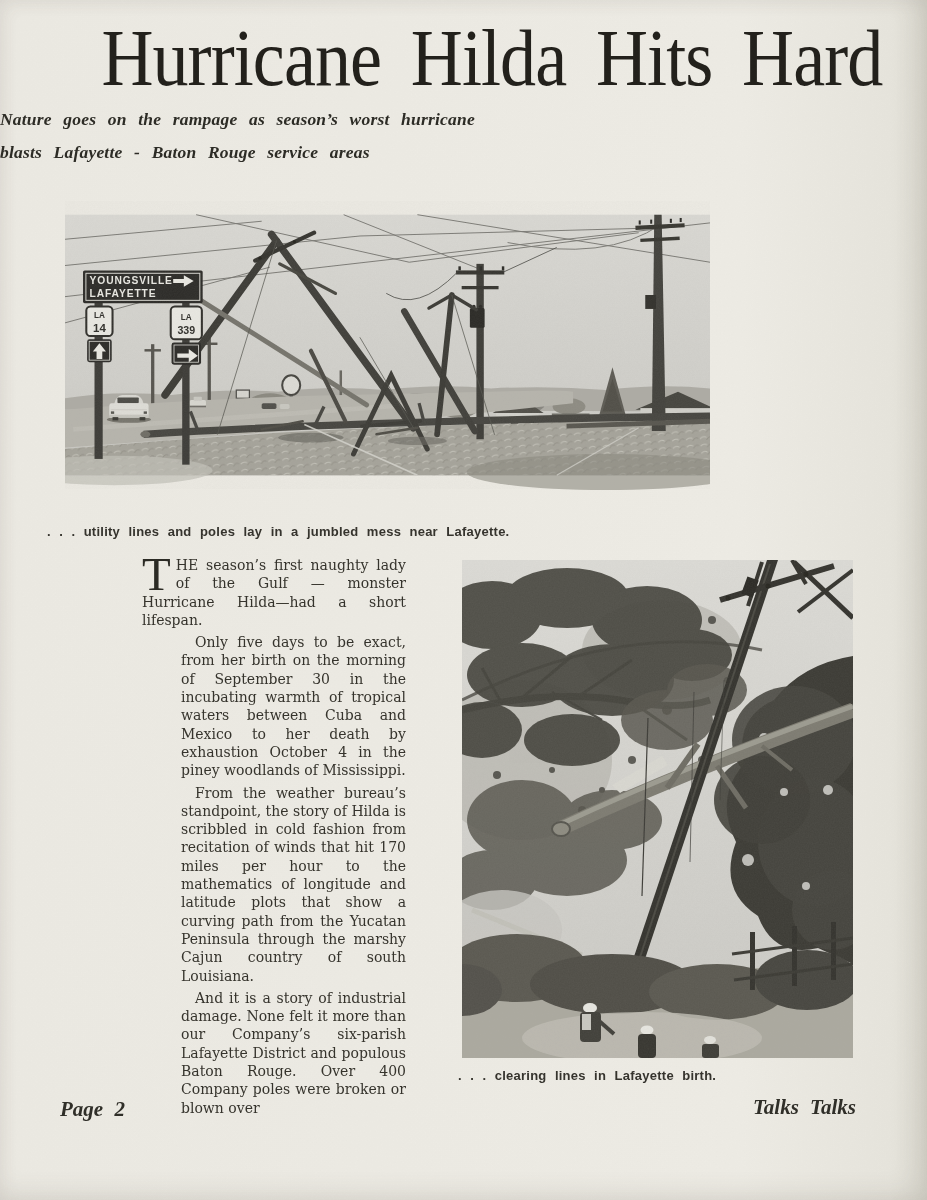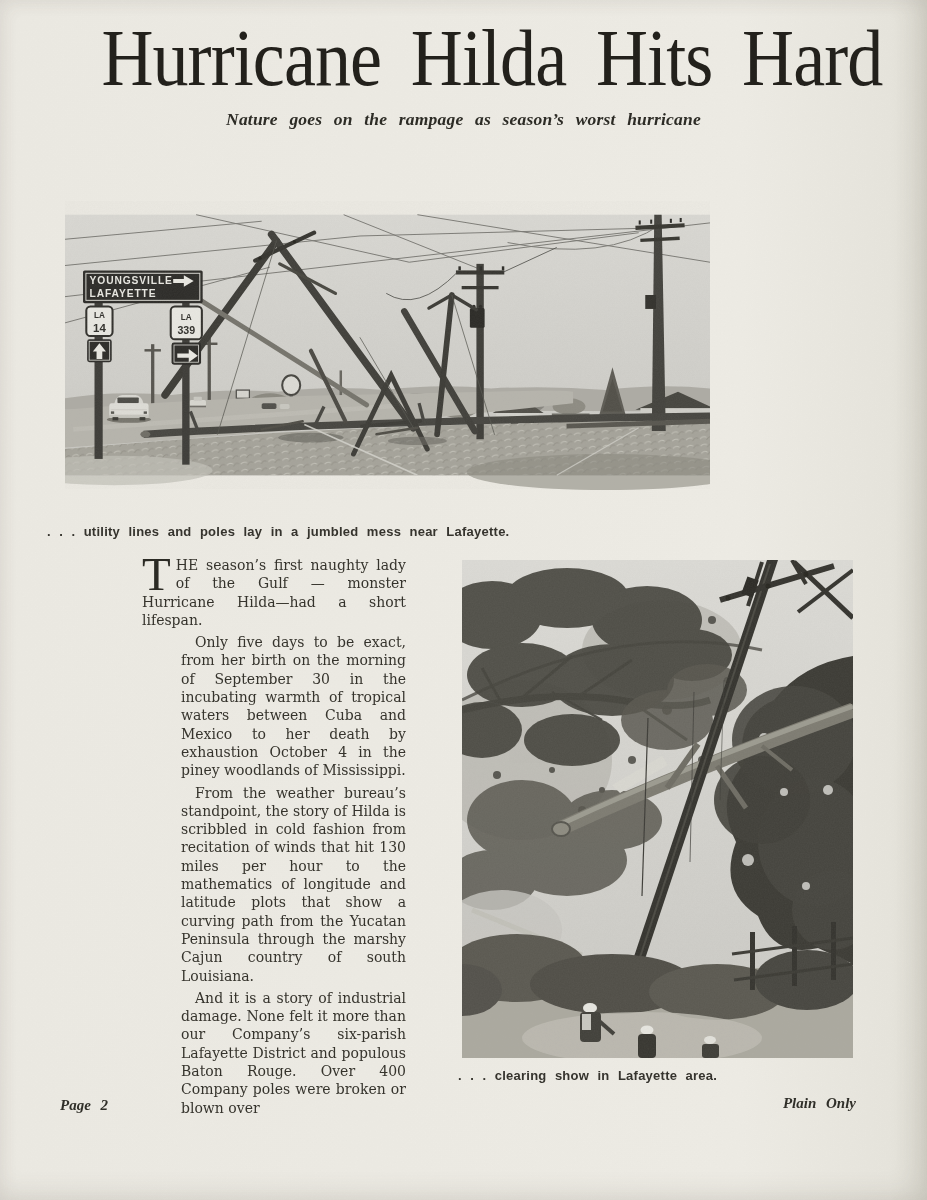--- a/index.html
+++ b/index.html
@@ -13,21 +13,21 @@
     color:#33312a;
   }
   .title{
     position:absolute;top:14px;left:0;width:100%;
     text-align:center;margin:0;font-weight:400;
     font-size:80px;line-height:1.1;color:#211f1a;
     letter-spacing:-1px;white-space:nowrap;padding-left:28px;
   }
   .title-inner{display:inline-block;transform:scaleX(.9);transform-origin:50% 50%;word-spacing:14px;}
   .subtitle{
-    position:absolute;top:103px;left:0;width:100%;text-align:center;
+    position:absolute;top:103px;left:0;width:100%;
     font-weight:700;font-style:italic;font-size:17.5px;line-height:33px;
     color:#2b2a24;word-spacing:7px;letter-spacing:.2px;
   }
   .photo{position:absolute;margin:0;padding:0;}
   .photo svg{display:block;width:100%;height:100%;}
   .photo1{left:65px;top:186px;width:645px;height:318px;}
   .photo2{left:462px;top:560px;width:391px;height:498px;}
   .caption{
     position:absolute;font-family:"Liberation Sans",sans-serif;
     font-weight:700;font-size:13px;color:#34322c;
@@ -40,36 +40,37 @@
     font-family:"DejaVu Serif",serif;font-size:14px;line-height:18.3px;
     text-align:justify;color:#34322b;
   }
   .article p{margin:0 0 4px 0;}
   .article p.indent{text-indent:14px;margin-left:39px;}
   .dropcap{
     float:left;font-family:"Liberation Serif",serif;font-size:47px;line-height:34px;
     padding:1px 5px 0 0;color:#2a2923;font-weight:400;
   }
   .footer-left,.footer-right{
-    position:absolute;font-weight:700;font-style:italic;font-size:15px;
+    position:absolute;font-weight:700;font-style:italic;font-size:21px;
     color:#2e2d27;word-spacing:6px;white-space:nowrap;
   }
   .footer-left{left:60px;top:1097px;}
   .footer-right{right:71px;top:1095px;}
   .page-grain{position:absolute;left:0;top:0;width:927px;height:1200px;pointer-events:none;opacity:.05;}
 </style>
 </head>
 <body>
 
 <div class="page">
 
   <h1 class="title"><span class="title-inner">Hurricane Hilda Hits Hard</span></h1>
 
   <div class="subtitle">
     <div>Nature goes on the rampage as season’s worst hurricane</div>
+    <div>blasts Lafayette - Baton Rouge service areas</div>
   </div>
 
   <figure class="photo photo1">
   <svg viewBox="0 0 787 318" xmlns="http://www.w3.org/2000/svg">
     <defs>
       <linearGradient id="sky1" x1="0" x2="0" y1="0" y2="1">
         <stop offset="0" stop-color="#d9d8d3"></stop>
         <stop offset=".65" stop-color="#d0cfca"></stop>
         <stop offset="1" stop-color="#c5c4be"></stop>
       </linearGradient>
@@ -265,21 +266,21 @@
 
     <rect width="787" height="318" filter="url(#grainF)" opacity=".14"></rect>
   </svg>
   </figure>
 
   <div class="caption caption1">. . . utility lines and poles lay in a jumbled mess near Lafayette.</div>
 
   <div class="article">
     <p><span class="dropcap">T</span><span>HE season’s first naughty lady of the Gulf — monster Hurricane Hilda—had a short lifespan.</span></p>
     <p class="indent">Only five days to be exact, from her birth on the morning of September 30 in the incubating warmth of tropical waters between Cuba and Mexico to her death by exhaustion October 4 in the piney woodlands of Mississippi.</p>
-    <p class="indent">From the weather bureau’s standpoint, the story of Hilda is scribbled in cold fashion from recitation of winds that hit 130 miles per hour to the mathematics of longitude and latitude plots that show a curving path from the Yucatan Peninsula through the marshy Cajun country of south Louisiana.</p>
+    <p class="indent">From the weather bureau’s standpoint, the story of Hilda is scribbled in cold fashion from recitation of winds that hit 170 miles per hour to the mathematics of longitude and latitude plots that show a curving path from the Yucatan Peninsula through the marshy Cajun country of south Louisiana.</p>
     <p class="indent">And it is a story of industrial damage. None felt it more than our Company’s six-parish Lafayette District and populous Baton Rouge. Over 400 Company poles were broken or blown over</p>
   </div>
 
   <figure class="photo photo2">
   <svg viewBox="0 0 391 498" xmlns="http://www.w3.org/2000/svg">
     <defs>
       <linearGradient id="sky2" x1="0" x2="0" y1="0" y2="1">
         <stop offset="0" stop-color="#dcdbd6"></stop>
         <stop offset="1" stop-color="#cbcac5"></stop>
       </linearGradient>
@@ -415,21 +416,21 @@
       <g>
         <ellipse cx="248" cy="480" rx="6" ry="4" fill="#e3e2dc"></ellipse>
         <rect x="240" y="484" width="17" height="14" rx="3" fill="#3d3c36"></rect>
       </g>
     </g>
 
     <rect width="391" height="498" filter="url(#grainF)" opacity=".15"></rect>
   </svg>
   </figure>
 
-  <div class="caption caption2">. . . clearing show in Lafayette area.</div>
+  <div class="caption caption2">. . . clearing lines in Lafayette birth.</div>
 
   <div class="footer-left">Page 2</div>
-  <div class="footer-right">Plain Only</div>
+  <div class="footer-right">Talks Talks</div>
 
   <svg class="page-grain" viewBox="0 0 927 1200" preserveAspectRatio="none" xmlns="http://www.w3.org/2000/svg">
     <rect width="927" height="1200" filter="url(#grainF)"></rect>
   </svg>
 </div>
 
 </body></html>

